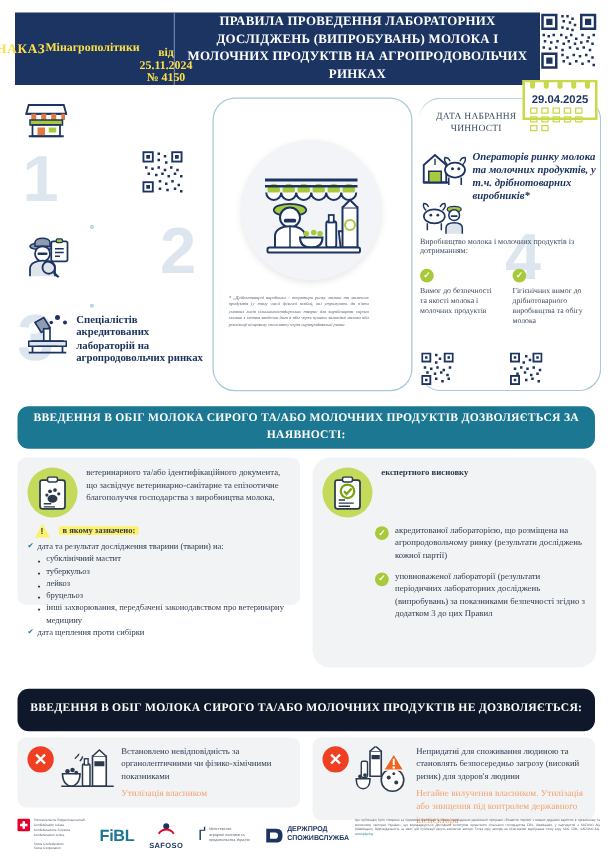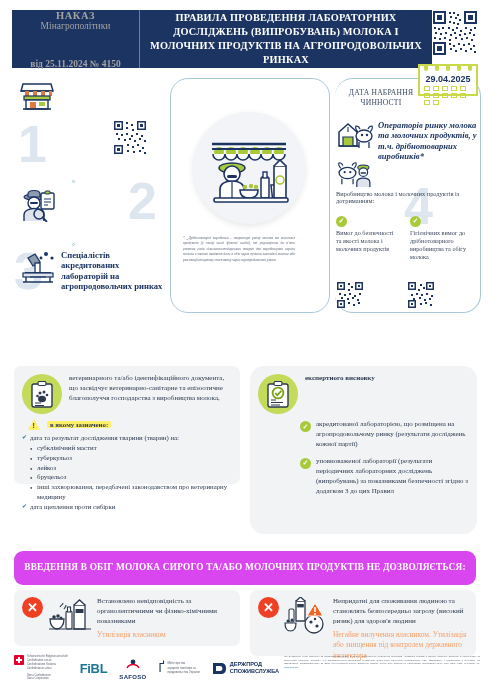--- a/index.html
+++ b/index.html
@@ -10,26 +10,26 @@
     overflow: hidden;
   }
   .page { position: relative; width: 490px; height: 692px; background: #fff; }
 
   
   .header {
     position: absolute; left: 12px; top: 10px; width: 420px; height: 58px;
     background: #1c3461; display: flex; align-items: stretch;
   }
   .hdr-left {
-    width: 128px; display: flex; flex-direction: column; justify-content: center;
-    align-items: center; color: #a3a3a3; text-align: center;
+    width: 128px; display: flex; justify-content: center;
+    align-items: center; color: #fde047; text-align: center;
     border-right: 1px solid #6b7fa5; padding: 0 4px;
   }
   .hdr-left .l1 { font-size: 10.5px; font-weight: bold; letter-spacing: .6px; }
-  .hdr-left .l2 { font-size: 9.5px; font-weight: normal; }
+  .hdr-left .l2 { font-size: 9.5px; font-weight: bold; }
   .hdr-left .l3 { font-size: 9.5px; font-weight: bold; margin-top: 28px; }
   .hdr-right {
     flex: 1; display: flex; align-items: center; justify-content: center;
     color: #fff; text-align: center; font-weight: bold; font-size: 10.3px;
     line-height: 1.35; padding: 0 6px; letter-spacing: .2px;
   }
   .qr-head {
     position: absolute; right: 12px; top: 10px; width: 46px; height: 46px;
   }
 
@@ -101,21 +101,21 @@
   .mini-label { font-size: 6.2px; color: #3d4a5e; line-height: 1.3; margin-top: 2px; }
 
   
   .banner {
     position: absolute; left: 14px; width: 462px; border-radius: 9px;
     color: #fff; text-align: center; font-weight: bold; font-size: 9.3px;
     line-height: 1.45; display: flex; align-items: center; justify-content: center;
     letter-spacing: .2px; padding: 4px 10px;
   }
   .banner.teal { top: 325px; height: 34px; background: #1b7792; }
-  .banner.orange { top: 551px; height: 34px; background: #d946ef; }
+  .banner.orange { top: 551px; height: 34px; background: #0f172a; }
 
   
   .panel {
     position: absolute; background: #f1f3f5; border-radius: 7px;
   }
   .panel.left-a { left: 14px; top: 366px; width: 226px; height: 118px; }
   .panel.right-a { left: 250px; top: 366px; width: 227px; height: 168px; border-radius: 14px; }
   .panel.left-b { left: 14px; top: 590px; width: 226px; height: 56px; }
   .panel.right-b { left: 250px; top: 590px; width: 226px; height: 66px; }
 
@@ -510,20 +510,21 @@
         <rect x="21" y="16" width="2" height="2"></rect>
       <rect x="12" y="21" width="2" height="2"></rect>
         <rect x="17" y="20" width="2" height="2"></rect>
         <rect x="22" y="22" width="2" height="2"></rect>
     </g>
   </svg>
 
   <div style="position:absolute; left:72px; top:180px; width:3px; height:3px; border:1px solid #a9c9d8; border-radius:50%;"></div>
   <div style="position:absolute; left:72px; top:243px; width:3px; height:3px; border:1px solid #a9c9d8; border-radius:50%;"></div>
 
+  <div class="banner teal">ВВЕДЕННЯ В ОБІГ МОЛОКА СИРОГО ТА/АБО МОЛОЧНИХ ПРОДУКТІВ ДОЗВОЛЯЄТЬСЯ ЗА НАЯВНОСТІ:</div>
 
   <div class="panel left-a">
     <div style="display:flex; gap:7px; padding:8px 8px 0 8px;">
       <div class="circ-icon">
         <svg width="24" height="27" viewBox="0 0 24 27">
           <rect x="2" y="3" width="20" height="23" rx="2" fill="#fff" stroke="#2d3a4e" stroke-width="1.4"></rect>
           <rect x="8" y="0.5" width="8" height="4" rx="1.5" fill="#fff" stroke="#2d3a4e" stroke-width="1.2"></rect>
           <circle cx="10" cy="12" r="1.5" fill="#2d3a4e"></circle>
             <circle cx="14" cy="11" r="1.5" fill="#2d3a4e"></circle>
           <circle cx="17" cy="14" r="1.3" fill="#2d3a4e"></circle>

